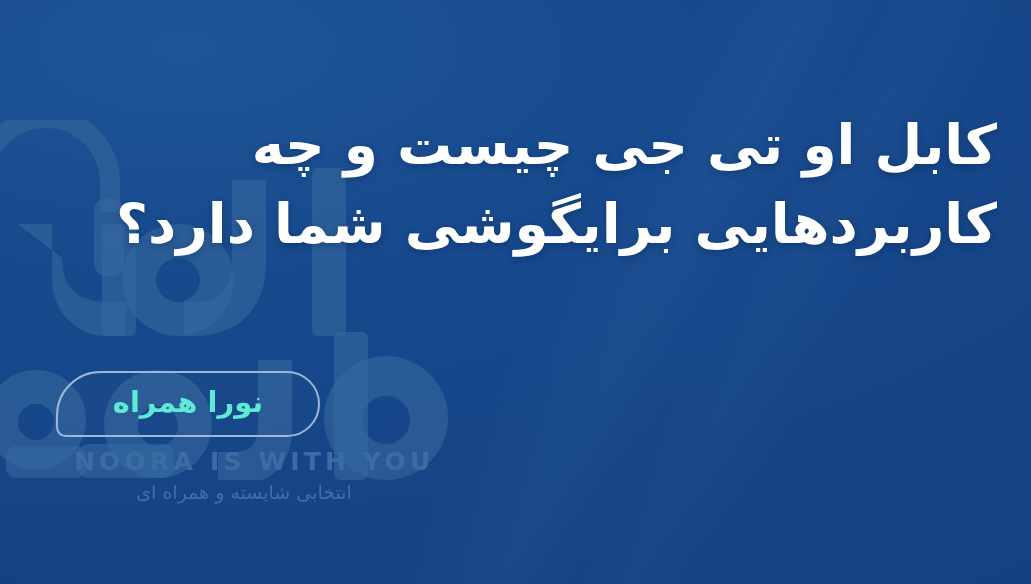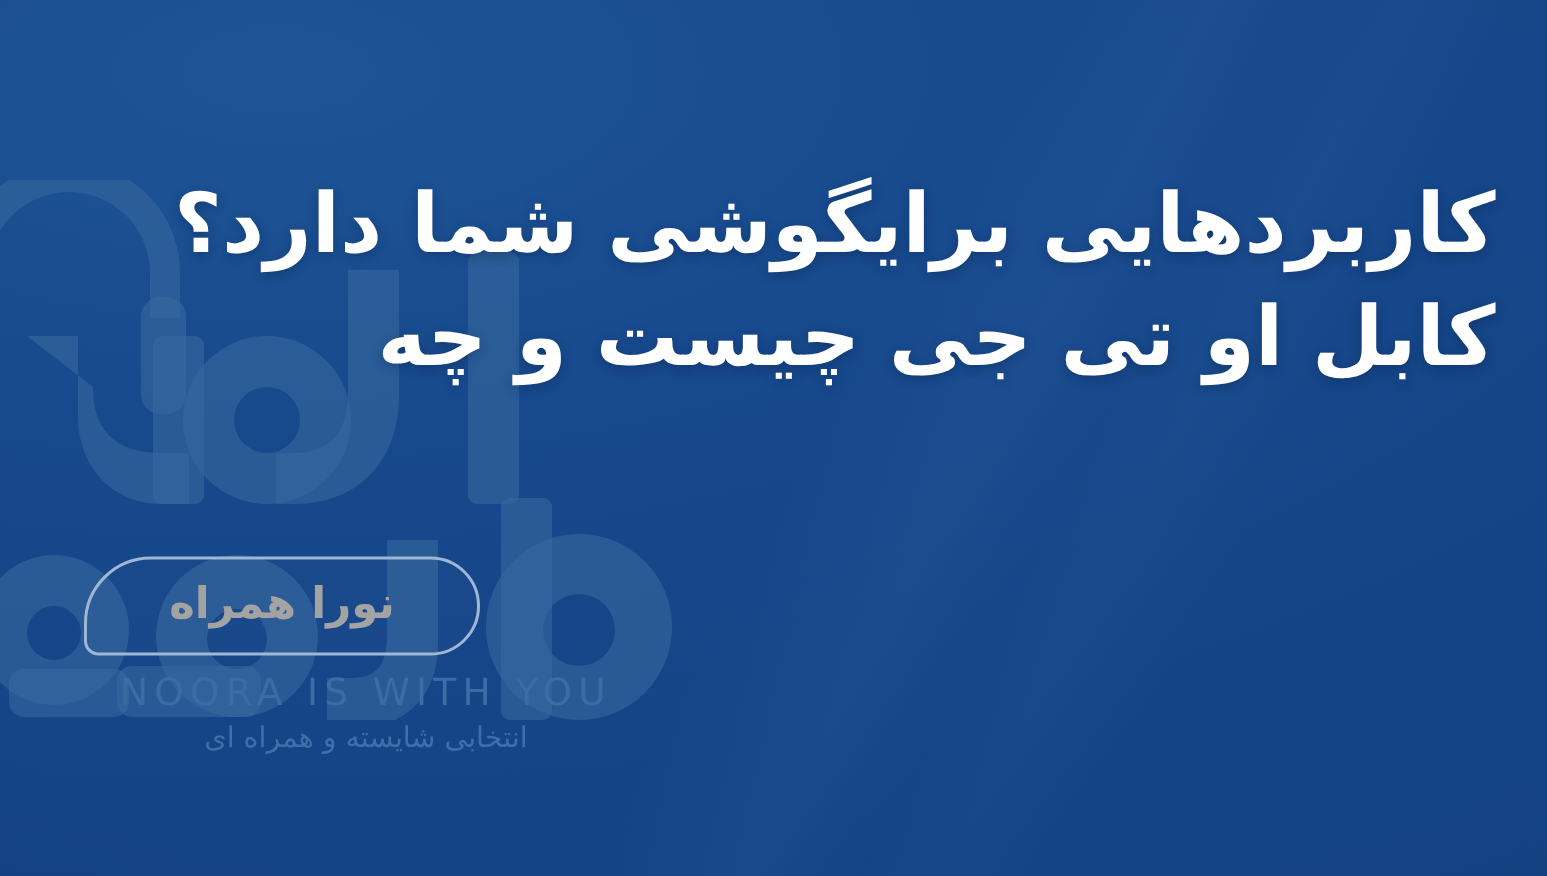--- a/index.html
+++ b/index.html
@@ -61,21 +61,21 @@
     position: absolute;
     left: 74px;
     top: 449px;
     width: 340px;
     text-align: center;
     pointer-events: none;
   }
   .wm-foot-en {
     font-family: "DejaVu Sans", "Liberation Sans", sans-serif;
     font-size: 25px;
-    font-weight: 400;
+    font-weight: 700;
     letter-spacing: 4.2px;
     color: #3b6da5;
     direction: ltr;
     line-height: 1.06;
     white-space: nowrap;
   }
   .wm-foot-fa {
     margin-top: 5px;
     font-family: "DejaVu Sans", "Liberation Sans", sans-serif;
     font-size: 19px;
@@ -120,21 +120,21 @@
     background: rgba(255,255,255,0.015);
   }
   
   .cta {
     border-top-left-radius: 46px;
     border-top-right-radius: 34px;
     border-bottom-right-radius: 34px;
     border-bottom-left-radius: 10px;
   }
   .cta-label {
-    color: #a3a3a3;
+    color: #5eead4;
     font-family: "DejaVu Sans", "Liberation Sans", sans-serif;
     font-weight: 700;
     font-size: 29px;
     line-height: 1;
     letter-spacing: 0px;
     white-space: nowrap;
     padding-bottom: 3px;
   }
 </style>
 </head>
@@ -195,21 +195,21 @@
       </g>
     </svg>
   </div>
 
   <div class="wm-foot">
     <div class="wm-foot-en">NOORA IS WITH YOU</div>
     <div class="wm-foot-fa">انتخابی شایسته و همراه ای</div>
   </div>
 
   <div class="headline">
+    <span class="ln ln1">کابل او تی جی چیست و چه</span>
     <span class="ln ln2">کاربردهایی برایگوشی شما دارد؟</span>
-    <span class="ln ln1">کابل او تی جی چیست و چه</span>
   </div>
 
   <div class="cta">
     <span class="cta-label">نورا همراه</span>
   </div>
 
 </div>
 
 </body></html>

